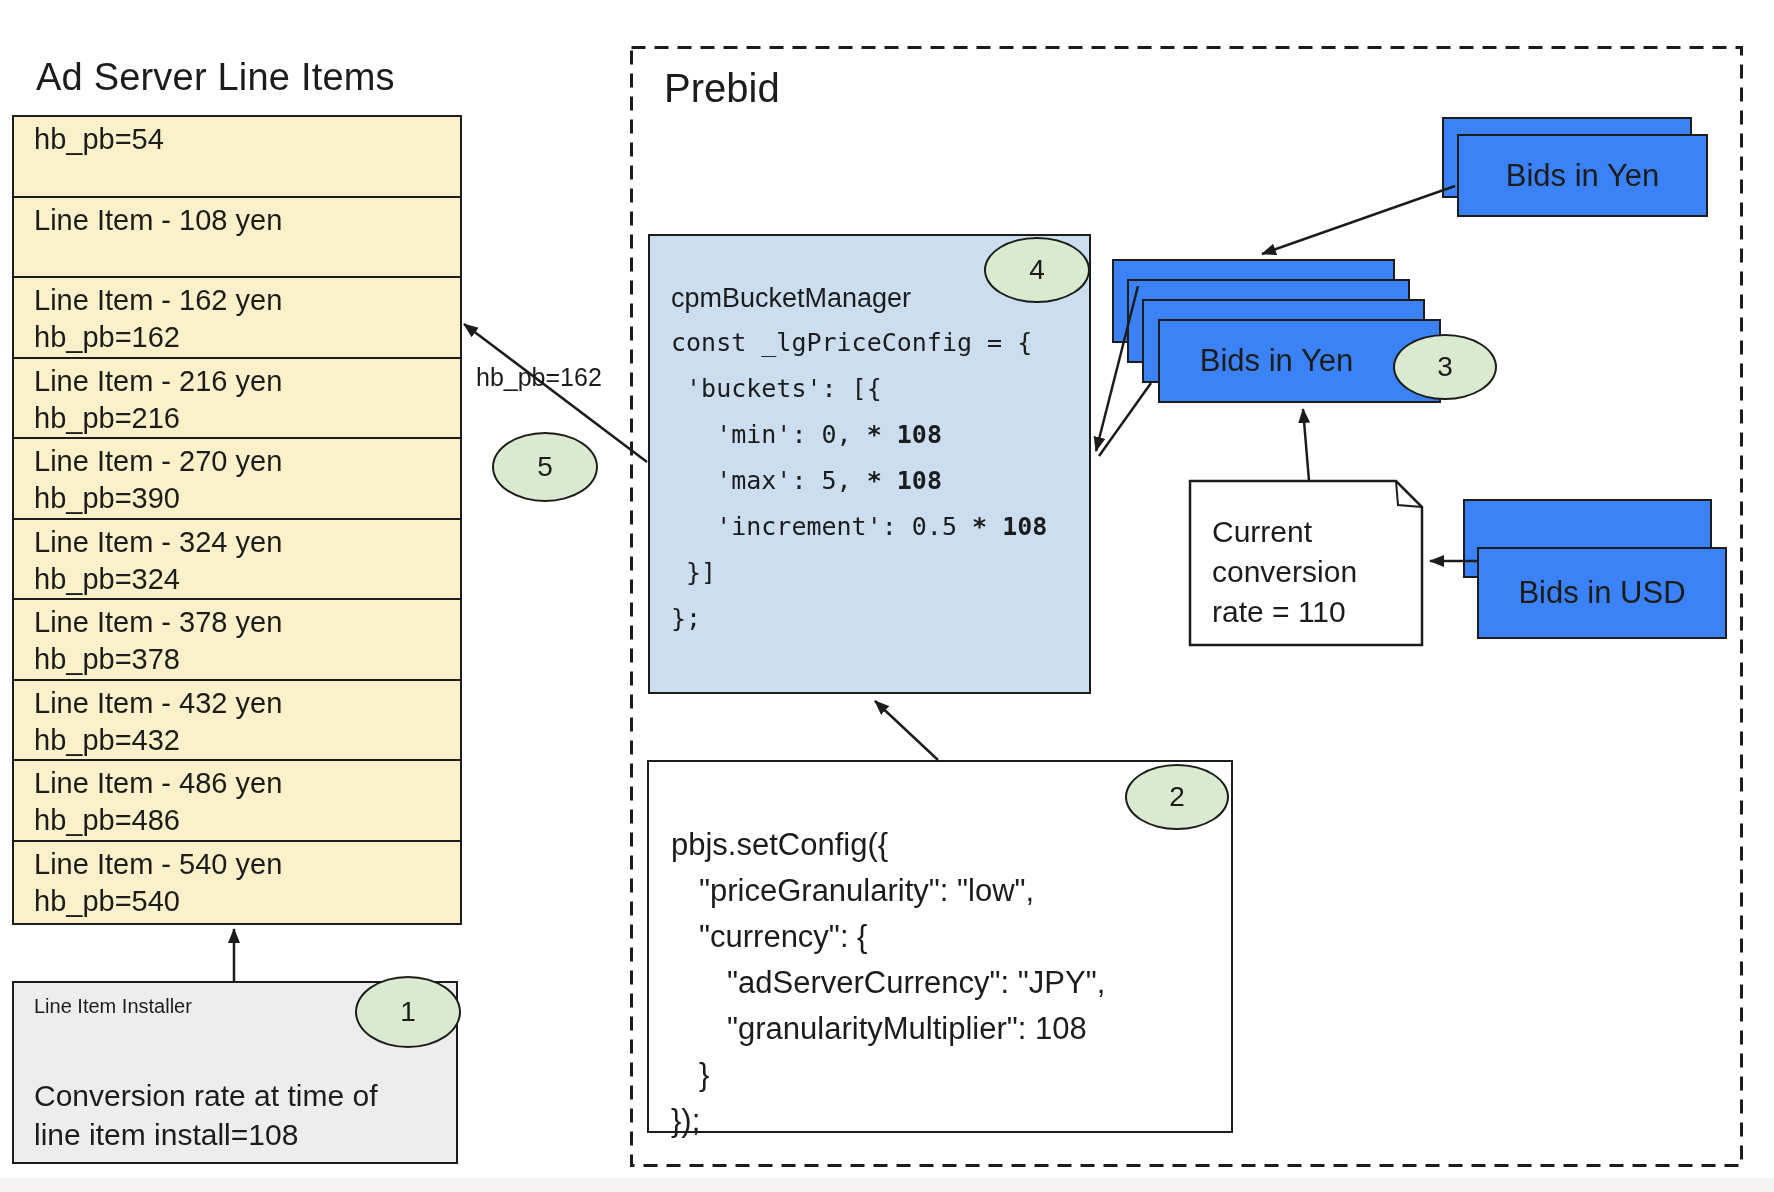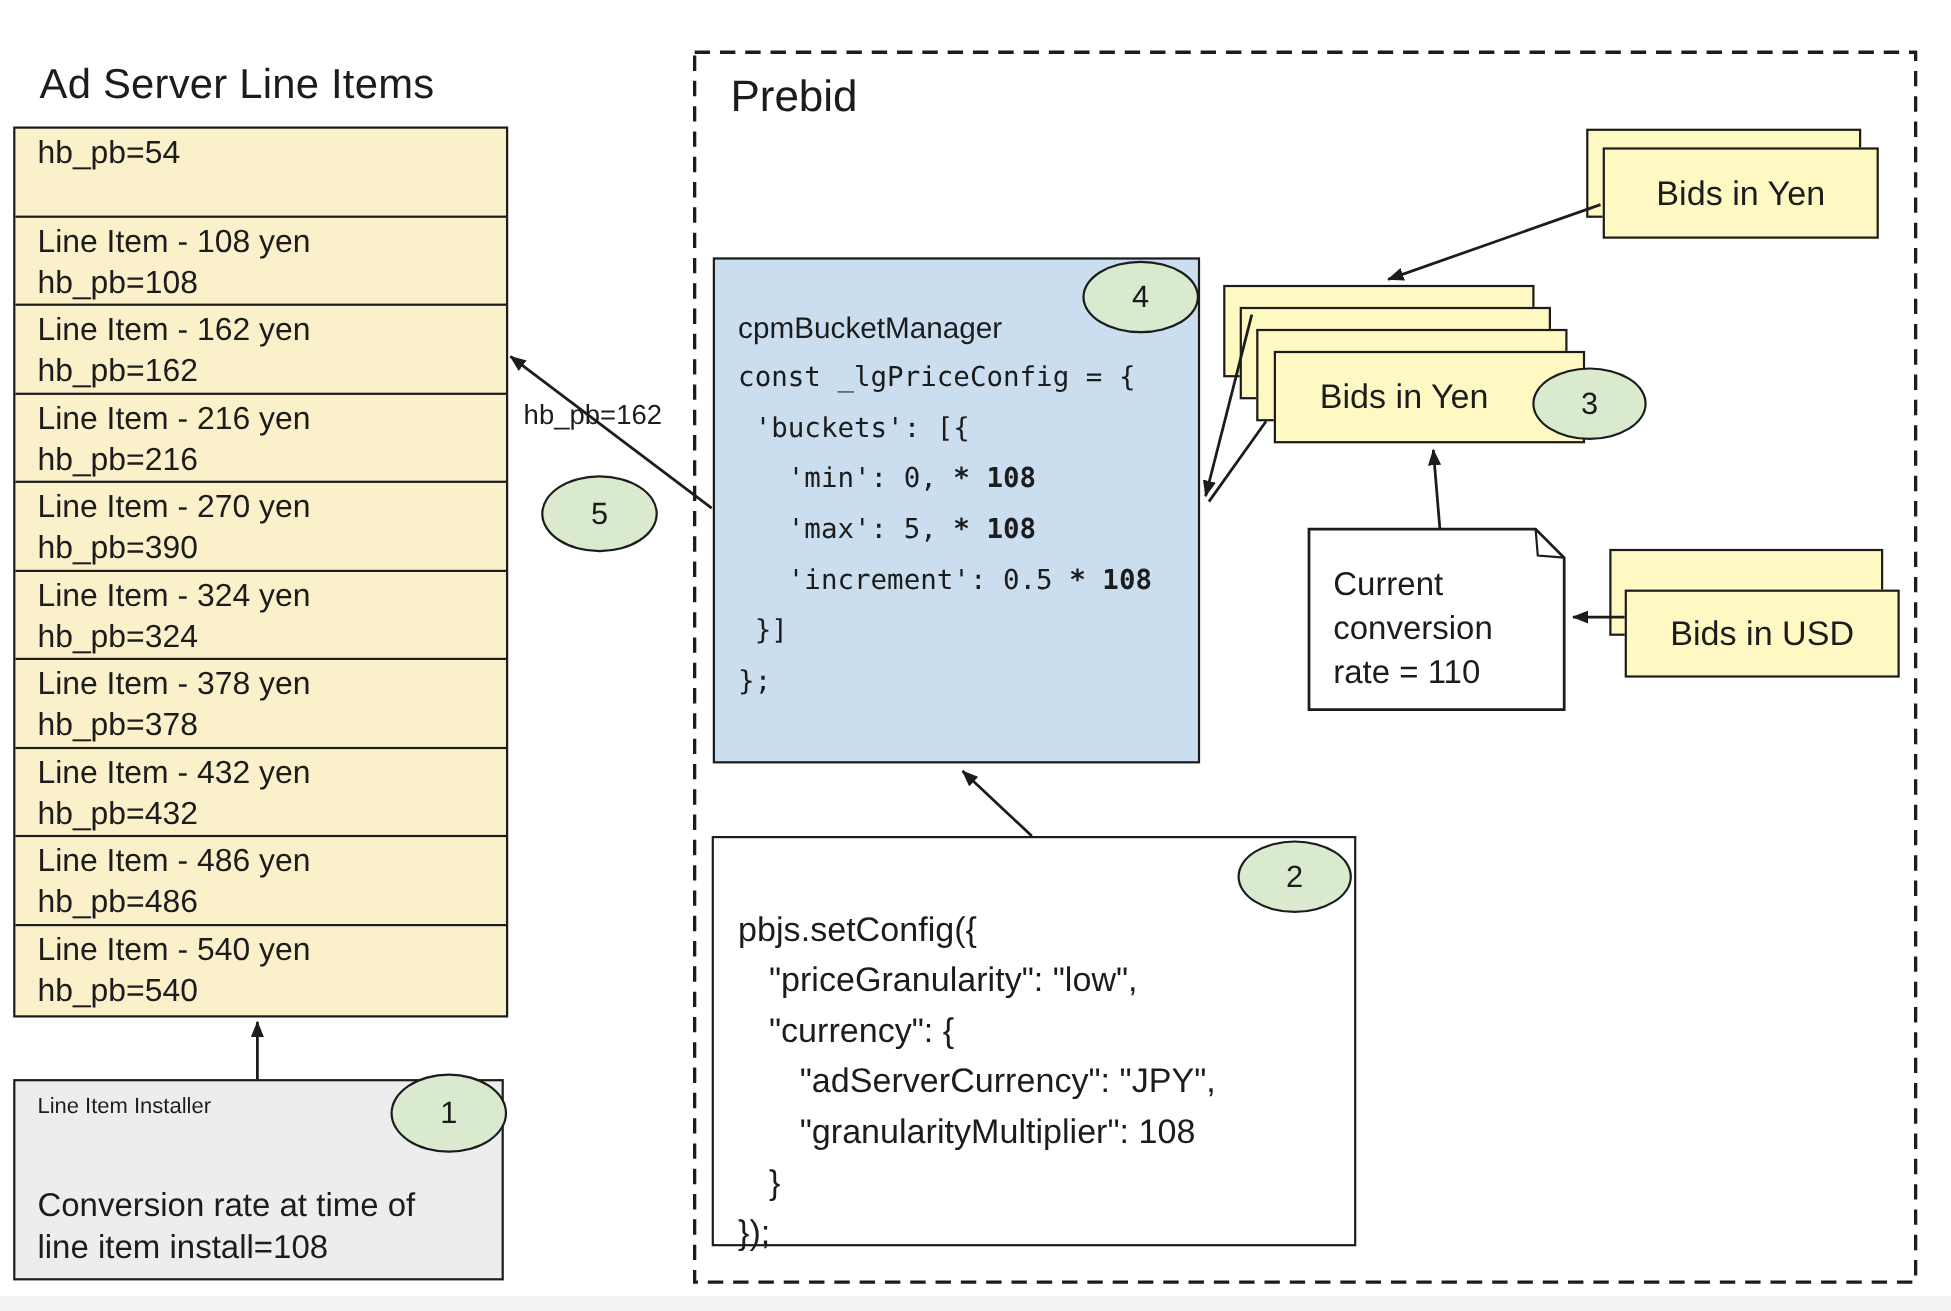--- a/index.html
+++ b/index.html
@@ -30,21 +30,21 @@
   .cpm-code{left:671px;top:320px;z-index:2;font-family:"DejaVu Sans Mono",monospace;font-size:25px;}
   .mline{height:46px;line-height:46px;white-space:pre;}
   .mline .bold{font-weight:bold;}
 
   
   .setconfig-box{left:647px;top:760px;width:586px;height:373px;background:#ffffff;border:2.5px solid #1c1c1c;z-index:1;}
   .setconfig-code{left:671px;top:822px;z-index:2;font-size:31px;}
   .sline{height:46px;line-height:46px;white-space:pre;}
 
   
-  .card{background:#fef9c3;border:2.5px solid #1c1c1c;z-index:1;}
+  .card{background:#3b82f6;border:2.5px solid #1c1c1c;z-index:1;}
   .card-label{display:flex;align-items:center;justify-content:center;font-size:31px;}
 
   
   .note-text{left:1212px;top:512px;font-size:30px;line-height:40px;z-index:3;}
   .note-shape{z-index:2;}
 
   
   .hbpb-label{left:476px;top:363px;font-size:25px;z-index:6;}
 
   
@@ -70,21 +70,20 @@
 
   <div class="abs diagram-title">Ad Server Line Items</div>
 
   <div class="abs li-table">
   <div class="li-row">
     <div class="l2">hb_pb=54</div>
   </div>
 
   <div class="li-row">
     <div class="l1">Line Item - 108 yen</div>
-    <div class="l2">hb_pb=108</div>
   </div>
 
   <div class="li-row">
     <div class="l1">Line Item - 162 yen</div>
     <div class="l2">hb_pb=162</div>
   </div>
 
   <div class="li-row">
     <div class="l1">Line Item - 216 yen</div>
     <div class="l2">hb_pb=216</div>
@@ -165,21 +164,21 @@
     <path d="M 4 4 L 210 4 L 236 30 L 236 168 L 4 168 Z" fill="#ffffff" stroke="#1c1c1c" stroke-width="2.5"></path>
     <path d="M 210 4 L 212 28 L 236 30" fill="none" stroke="#1c1c1c" stroke-width="2"></path>
   </svg>
   <div class="abs note-text">
     <div>Current</div>
     <div>conversion</div>
     <div>rate = 110</div>
   </div>
 
   <div class="abs card" style="left:1463px;top:499px;width:249px;height:79px;"></div>
-  <div class="abs card card-label" style="left:1477px;top:536px;width:250px;height:80px;">Bids in USD</div>
+  <div class="abs card card-label" style="left:1477px;top:547px;width:250px;height:92px;">Bids in USD</div>
 
   <div class="abs hbpb-label">hb_pb=162</div>
 
   <svg class="layer arrow-layer">
     <defs>
       <marker id="ah" markerUnits="userSpaceOnUse" markerWidth="16" markerHeight="12" refX="14" refY="6" orient="auto">
         <path d="M0,0 L15,6 L0,12 Z" fill="#1c1c1c"></path>
       </marker>
     </defs>
     <line x1="234" y1="981" x2="234" y2="929" stroke="#1c1c1c" stroke-width="2.5" marker-end="url(#ah)"></line>

